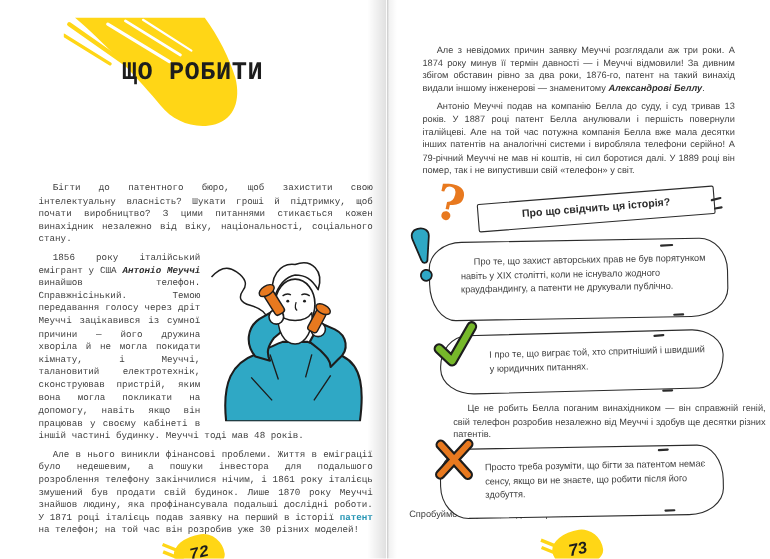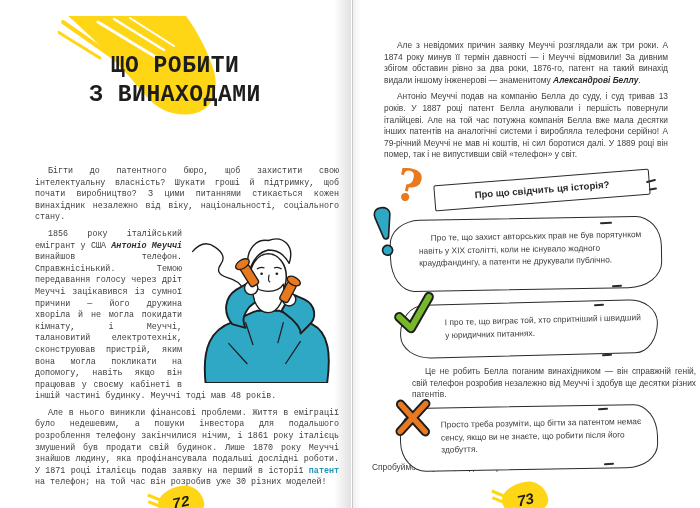--- a/index.html
+++ b/index.html
@@ -88,21 +88,20 @@
       <path d="M10,0 L128,0 C140,16 151,38 156,55 C161,75 155,92 138,97 C120,102 100,95 88,80 C70,58 38,24 10,0 Z" fill="#ffd616"></path>
       <path d="M5,6 L62,46" stroke="#ffd616" stroke-width="4" stroke-linecap="round"></path>
       <path d="M0,16 L42,42" stroke="#ffd616" stroke-width="3" stroke-linecap="round"></path>
       <path d="M40,6 L96,40" stroke="#ffffff" stroke-width="3" stroke-linecap="round"></path>
       <path d="M56,3 L106,34" stroke="#ffffff" stroke-width="2.5" stroke-linecap="round"></path>
       <path d="M72,2 L116,30" stroke="#ffffff" stroke-width="2" stroke-linecap="round"></path>
     </svg>
 
     <div class="chapter-title">
       <div>ЩО РОБИТИ</div>
-      <div>З ВИНАХОДАМИ</div>
     </div>
 
 
     <div class="narrative">
       <p class="ind">Бігти до патентного бюро, щоб захистити свою інтелектуальну власність? Шукати гроші й підтримку, щоб почати виробництво? З цими питаннями стикається кожен винахідник незалежно від віку, національності, соціального стану.</p>
 
       <svg class="illustration" viewBox="0 0 155 160">
 
         <path d="M2,22 q12,-14 24,-5 q13,9 6,18 q-7,10 7,14 q14,4 16,12" fill="none" stroke="#1d1d1d" stroke-width="1.4"></path>
 

